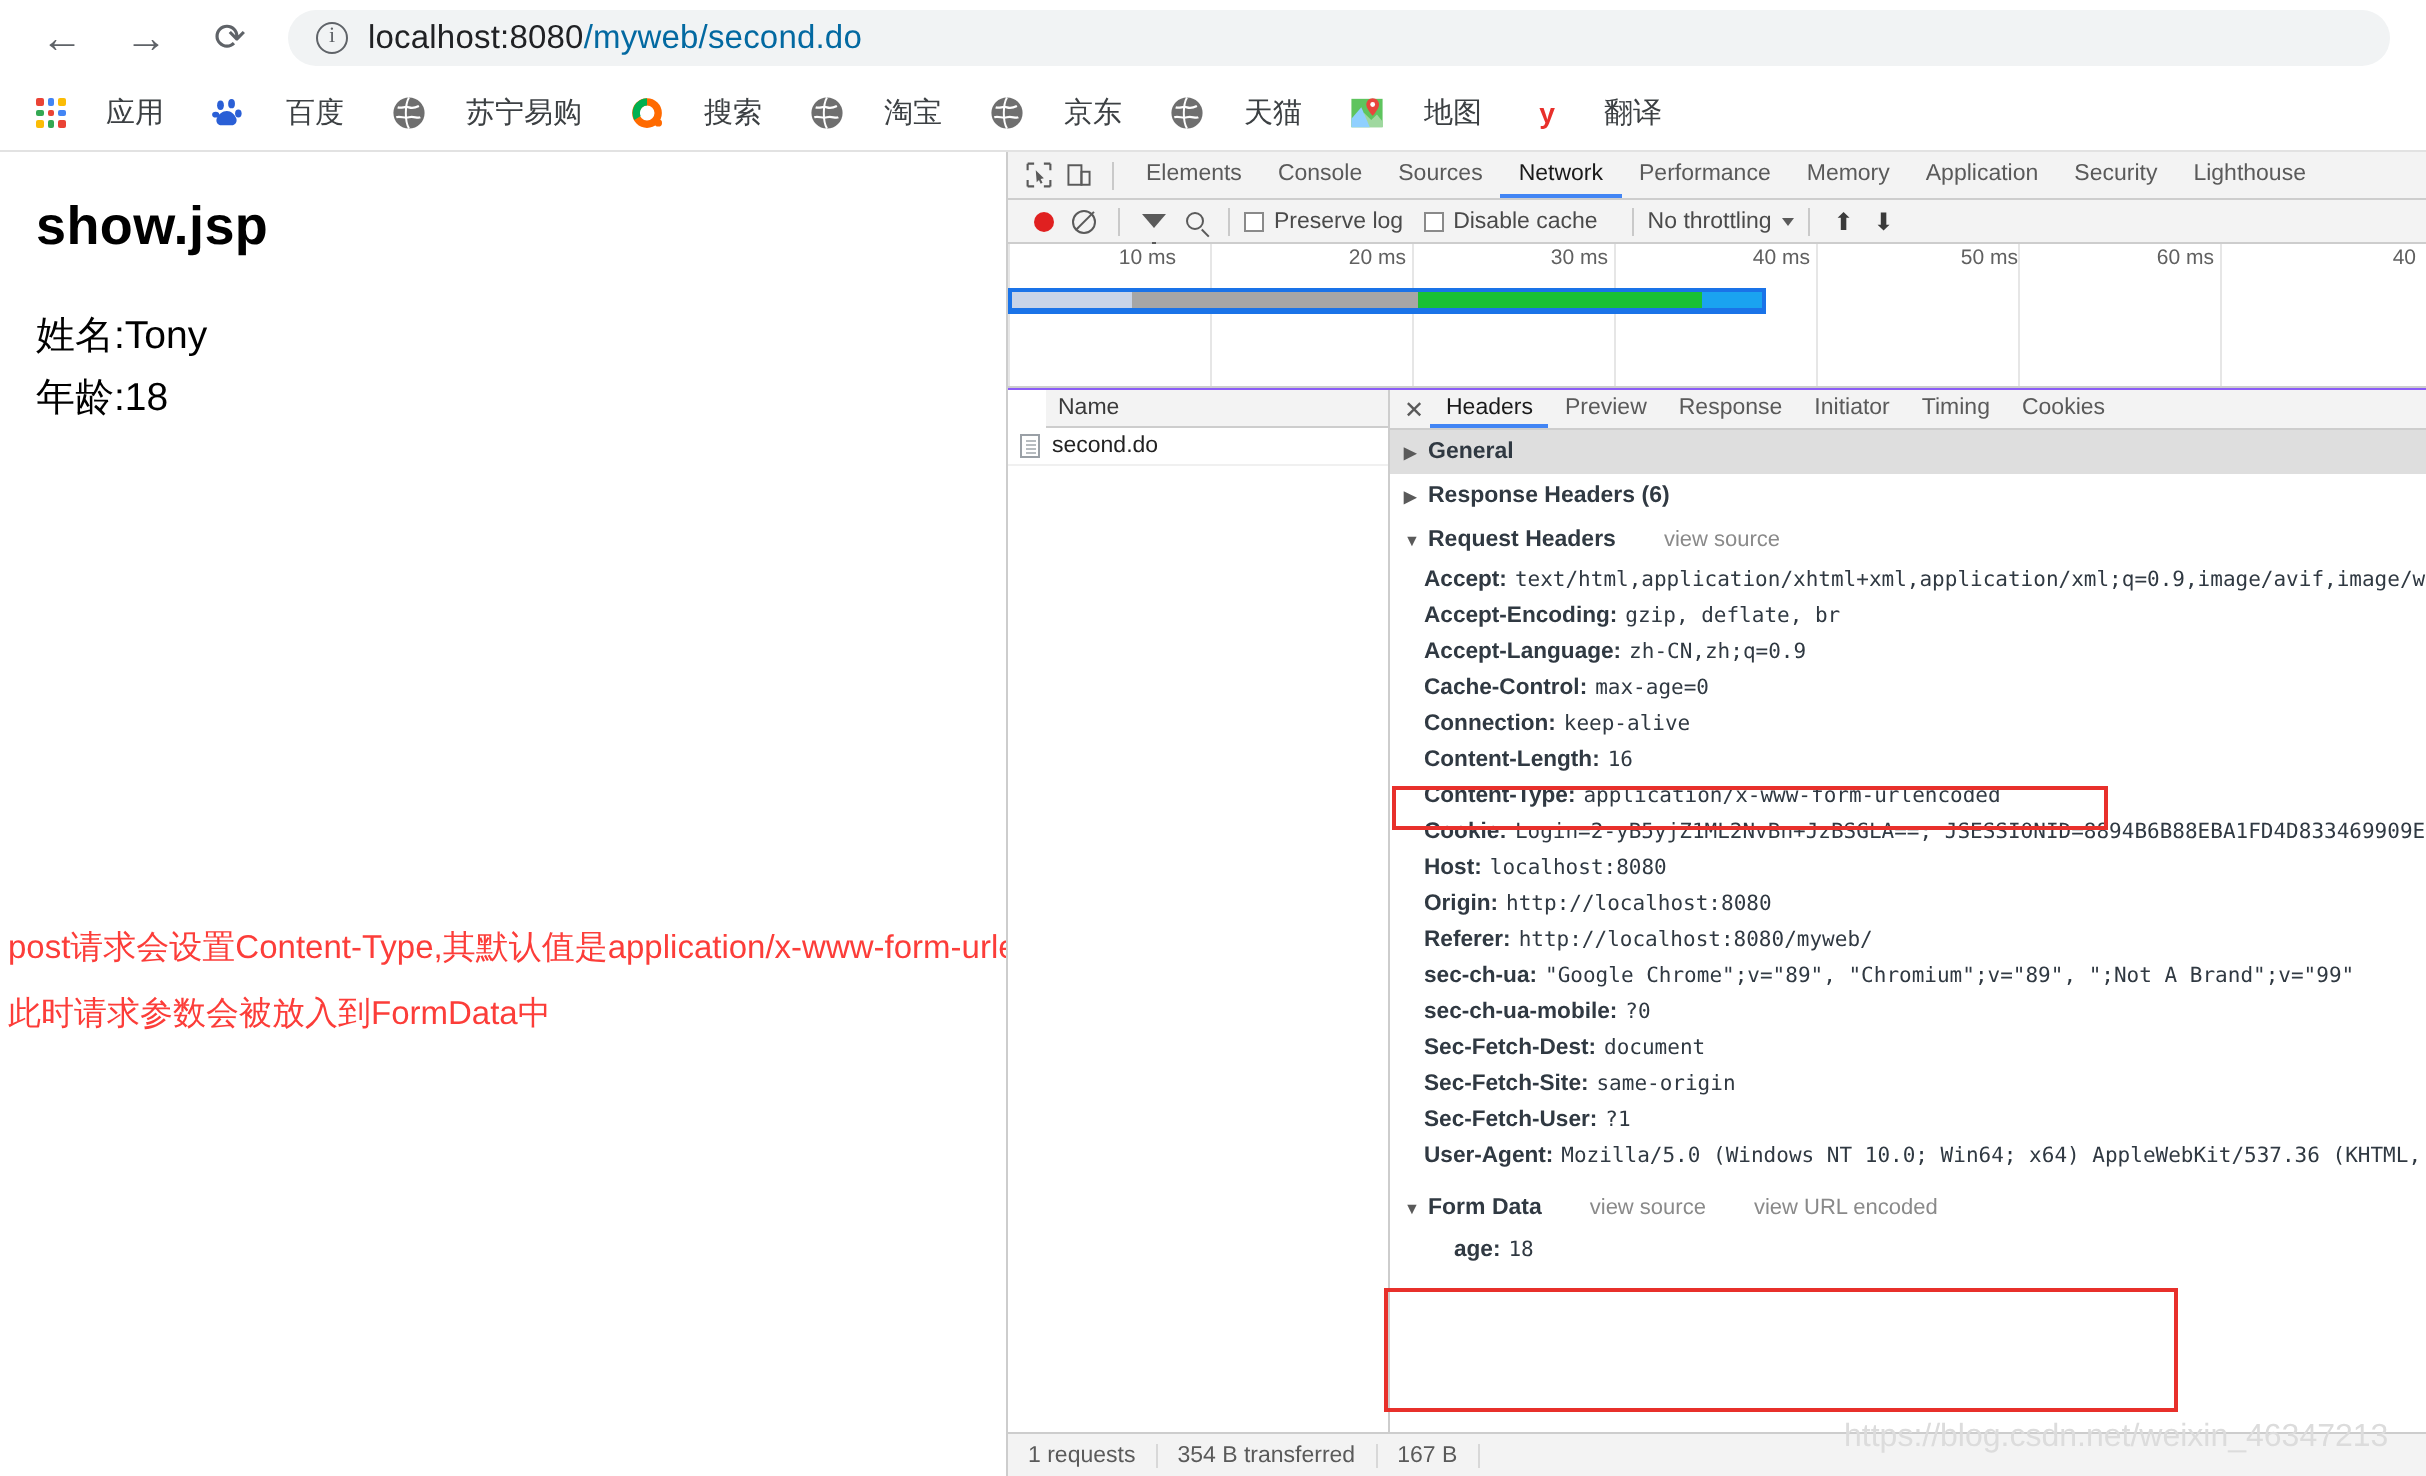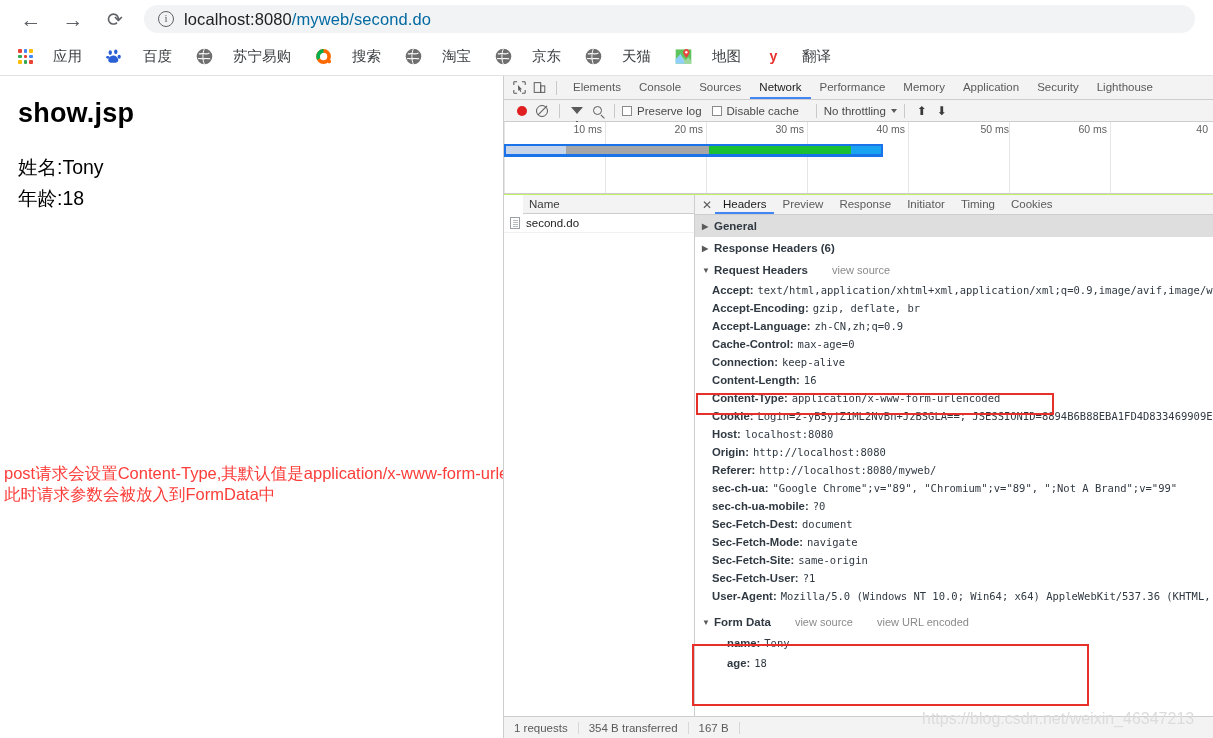--- a/index.html
+++ b/index.html
@@ -41,25 +41,25 @@
   
   .page { position:absolute; left:0; top:76px; width:503px; height:662px; background:#fff; padding:14px 0 0 14px; }
   .page h1 { font-size:27px; margin:8px 0 0 4px; color:#000;
              font-family:"Liberation Sans", sans-serif; font-weight:bold; letter-spacing:.2px; }
   .page .line { font-size:19.5px; color:#000; margin-left:4px; }
   .page .l1 { margin-top:25px; }
   .page .l2 { margin-top:4px; }
 
   .note { position:absolute; left:4px; color:#fc3d39; font-size:16.5px; white-space:nowrap; }
   .note1 { top:463px; }
-  .note2 { top:484px; }
+  .note2 { top:496px; }
 
   
   .devtools { position:absolute; left:503px; top:76px; width:710px; height:662px;
-              background:#bef264; border-left:1px solid #cdcdcd;
+              background:#8b5cf6; border-left:1px solid #cdcdcd;
               font-family:"Liberation Sans", sans-serif; }
 
   .dt-tabbar { height:24px; background:#f3f3f3; border-bottom:1px solid #cdcdcd;
                display:flex; align-items:center; padding-left:5px; }
   .dt-icobtn { width:20px; height:19px; display:flex; align-items:center; justify-content:center; color:#5a5a5a; }
   .vsep { width:1px; height:14px; background:#c9c9c9; margin:0 7px; }
   .dt-tab { font-size:11.5px; color:#5a5a5a; padding:0 9px; height:23px; line-height:23px; white-space:nowrap; }
   .dt-tab.active { color:#1a1a1a; border-bottom:2px solid #4285f4; }
 
   .dt-toolbar { height:22px; background:#f3f3f3; border-bottom:1px solid #cdcdcd;
@@ -311,21 +311,21 @@
 
   <div class="overview">
     <div class="ov-ticks">
       <div class="ov-tick" style="left:0px"></div>
       <div class="ov-tick" style="left:101px"></div>
       <div class="ov-tick" style="left:202px"></div>
       <div class="ov-tick" style="left:303px"></div>
       <div class="ov-tick" style="left:404px"></div>
       <div class="ov-tick" style="left:505px"></div>
       <div class="ov-tick" style="left:606px"></div>
-      <div class="ov-lab" style="left:101px">10 ms</div>
+      <div class="ov-lab" style="left:87px">10 ms</div>
       <div class="ov-lab" style="left:202px">20 ms</div>
       <div class="ov-lab" style="left:303px">30 ms</div>
       <div class="ov-lab" style="left:404px">40 ms</div>
       <div class="ov-lab" style="left:508px">50 ms</div>
       <div class="ov-lab" style="left:606px">60 ms</div>
       <div class="ov-lab" style="left:707px">40</div>
     </div>
     <div class="ov-band" style="width:379px"></div>
     <div class="ov-inner" style="width:375px; left:2px">
       <div class="ov-seg" style="left:0%;  width:16%; background:#c8d4e8"></div>
@@ -421,47 +421,39 @@
           </div>
         <div class="hrow">
             <span class="hname">sec-ch-ua-mobile:</span>
             <span class="hval">?0</span>
           </div>
         <div class="hrow">
             <span class="hname">Sec-Fetch-Dest:</span>
             <span class="hval">document</span>
           </div>
         <div class="hrow">
-            <span class="hname">Sec-Fetch-Mode:</span>
-            <span class="hval">navigate</span>
-          </div>
-        <div class="hrow">
             <span class="hname">Sec-Fetch-Site:</span>
             <span class="hval">same-origin</span>
           </div>
         <div class="hrow">
             <span class="hname">Sec-Fetch-User:</span>
             <span class="hval">?1</span>
           </div>
         <div class="hrow">
             <span class="hname">User-Agent:</span>
             <span class="hval">Mozilla/5.0 (Windows NT 10.0; Win64; x64) AppleWebKit/537.36 (KHTML, like Geck</span>
           </div>
 
         <div class="sec-row" style="margin-top:6px">
           <span class="tri">▼</span>
           <span>Form Data</span>
           <span class="view-src">view source</span>
           <span class="view-src">view URL encoded</span>
         </div>
         <div class="fd-row">
-            <span class="hname">name:</span>
-            <span class="hval">Tony</span>
-          </div>
-        <div class="fd-row">
             <span class="hname">age:</span>
             <span class="hval">18</span>
           </div>
       </div>
     </div>
   </div>
 
   <div class="dt-status">
     <span class="st-cell">1 requests</span>
     <span class="st-cell">354 B transferred</span>

